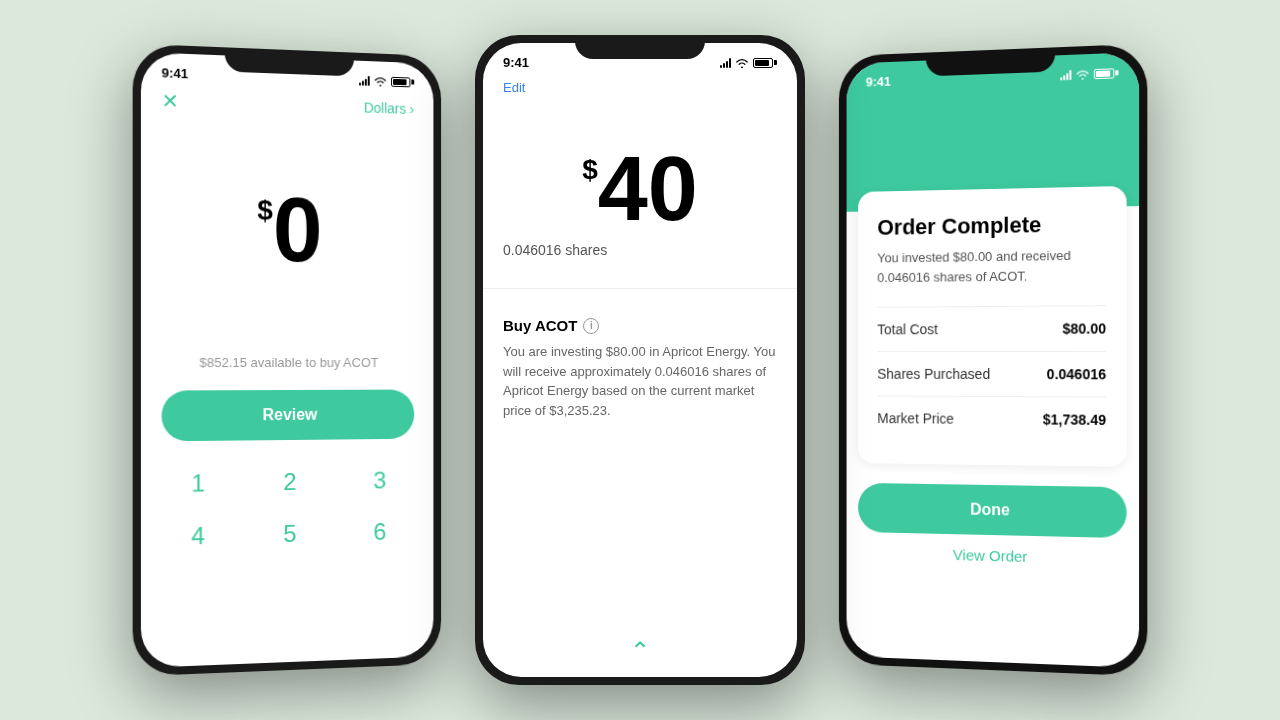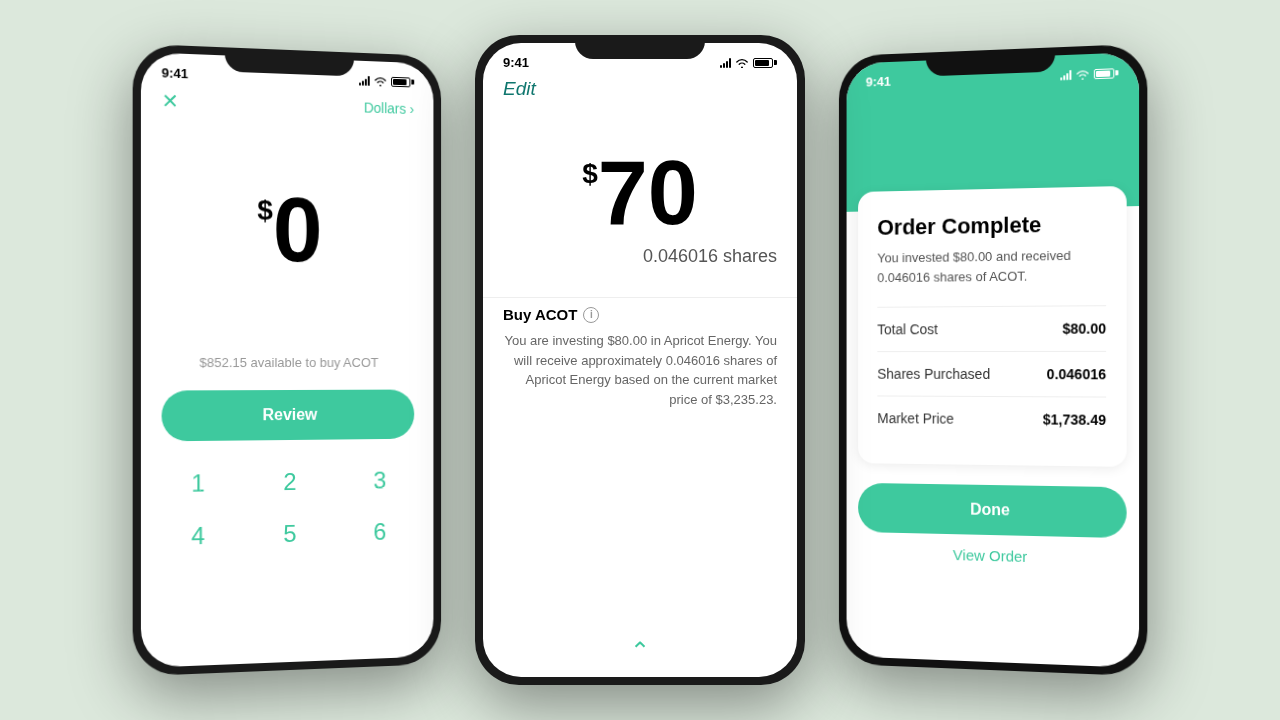--- a/index.html
+++ b/index.html
@@ -194,43 +194,41 @@
       color: #3ec99e;
       cursor: pointer;
     }
 
     
     .screen-2 .nav-row {
       padding: 4px 20px 8px;
     }
 
     .edit-btn {
-      color: #0f766e;
-      font-size: 19px;
+      color: #3b82f6;
+      font-size: 13px;
       font-weight: 500;
       cursor: pointer;
-      font-style: italic;
     }
 
     .screen-2 .amount-display {
       padding: 40px 20px 10px;
     }
 
     .screen-2 .shares-text {
-      text-align: right;
+      text-align: left;
       color: #555;
-      font-size: 18px;
+      font-size: 14px;
       margin-top: 8px;
     }
 
     .buy-section {
-      padding: 8px 20px 0;
+      padding: 28px 20px 0;
       margin-top: 20px;
       border-top: 1px solid #eee;
-      text-align: right;
     }
 
     .buy-title {
       display: flex;
       align-items: center;
       gap: 6px;
       font-size: 15px;
       font-weight: 600;
       color: #000;
       margin-bottom: 8px;
@@ -486,21 +484,21 @@
         </div>
       </div>
 
       <div class="nav-row">
         <span class="edit-btn">Edit</span>
       </div>
 
       <div class="amount-display">
         <div class="dollar-amount">
           <span class="dollar-sign">$</span>
-          <span class="big-number">70</span>
+          <span class="big-number">40</span>
         </div>
         <div class="shares-text">0.046016 shares</div>
       </div>
 
       <div class="buy-section">
         <div class="buy-title">
           <span>Buy ACOT</span>
           <span class="info-icon">i</span>
         </div>
         <div class="buy-description">You are investing $80.00 in Apricot Energy. You will receive approximately 0.046016 shares of Apricot Energy based on the current market price of $3,235.23.</div>

